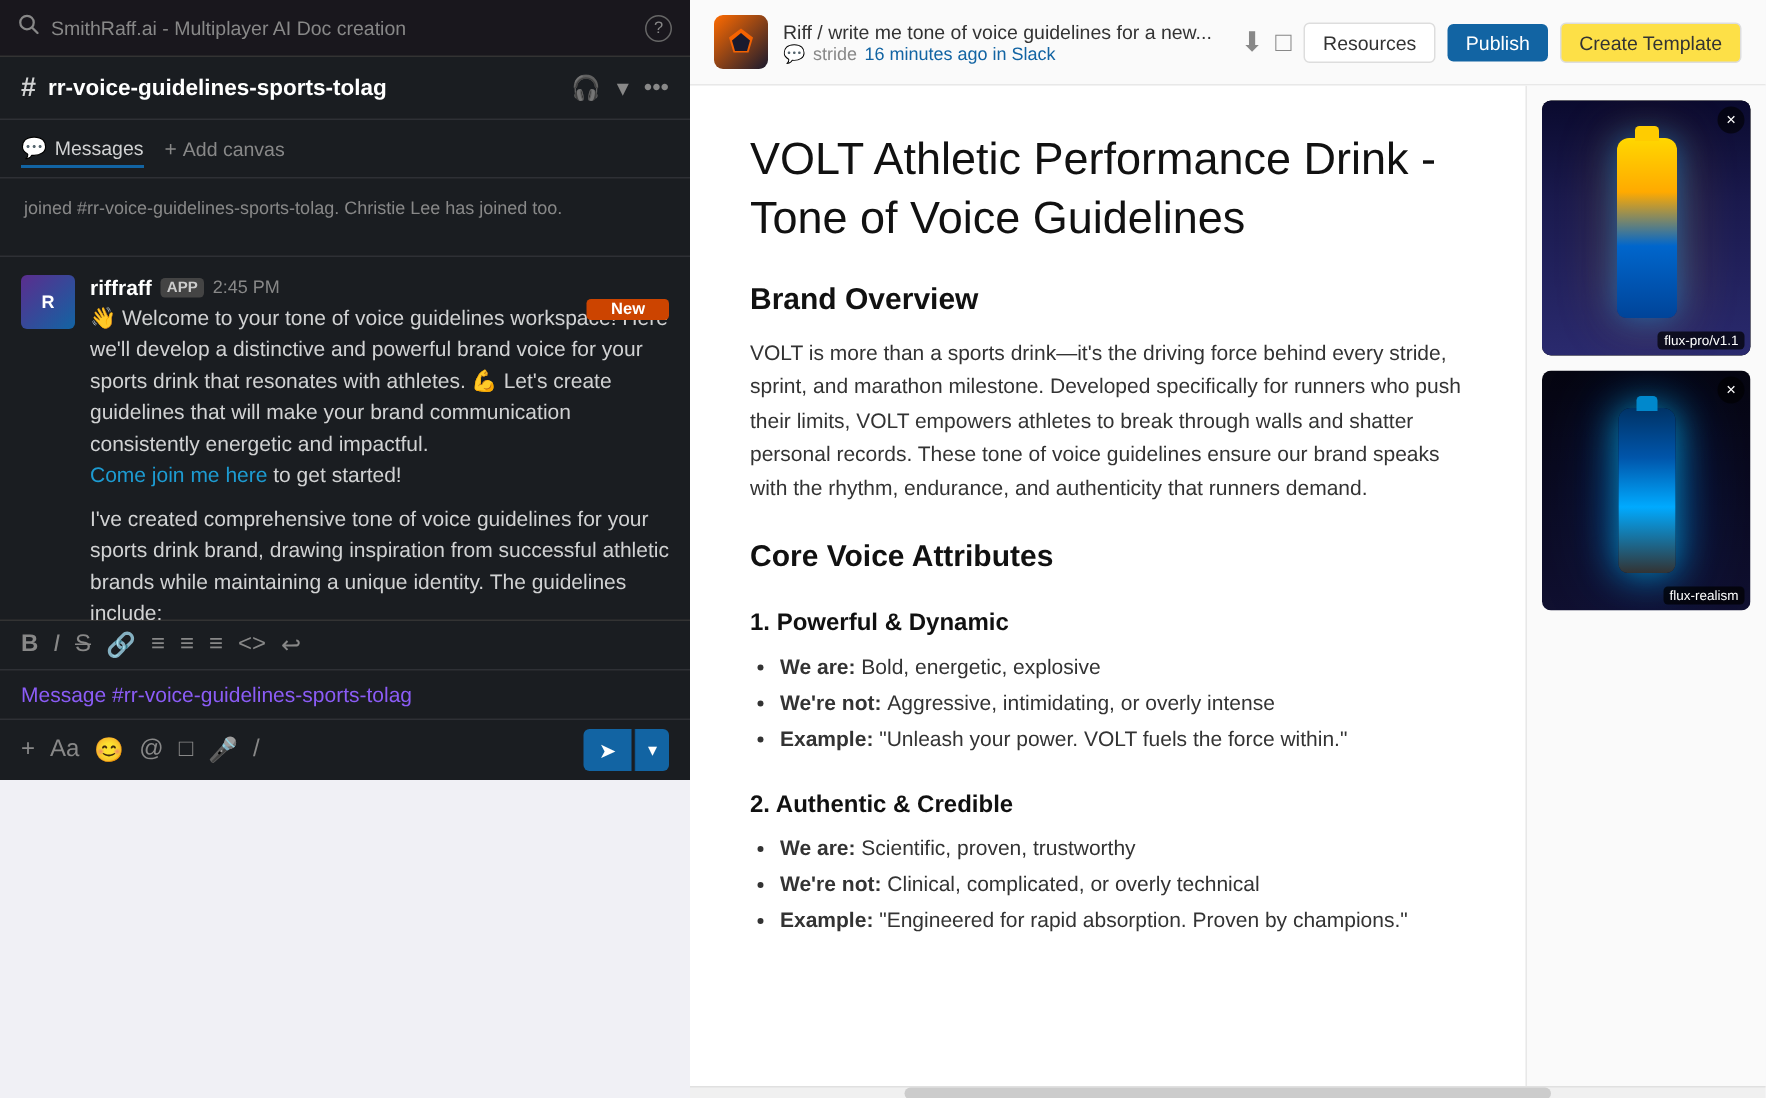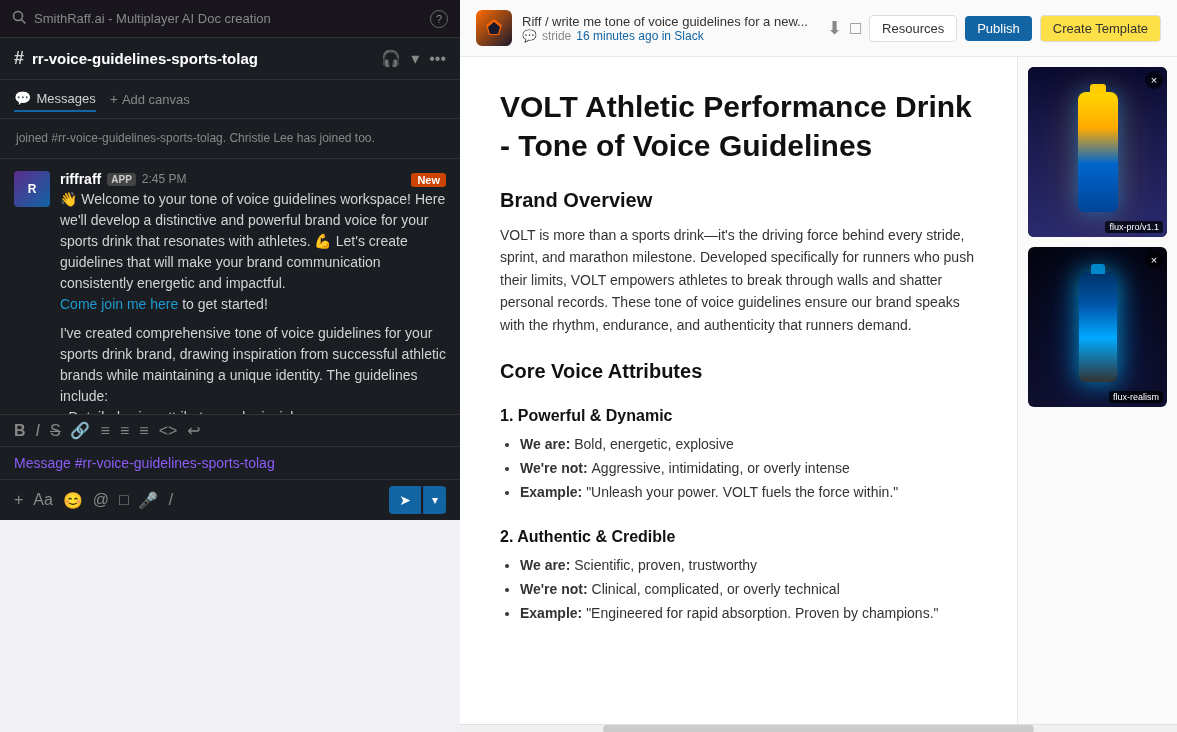--- a/index.html
+++ b/index.html
@@ -78,21 +78,21 @@
       flex: 1;
       overflow-y: auto;
       padding: 8px 0;
     }
     .messages-area::-webkit-scrollbar { width: 4px; }
     .messages-area::-webkit-scrollbar-thumb { background: #444; border-radius: 2px; }
 
     .join-notice {
       font-size: 12px;
       color: #888;
-      padding: 4px 16px 13px;
+      padding: 4px 16px 25px;
       border-bottom: 1px solid #2e3035;
       margin-bottom: 8px;
     }
 
     .date-divider {
       display: flex; align-items: center; justify-content: center;
       font-size: 12px; color: #888; padding: 8px 16px;
     }
     .date-pill {
       background: #222529;
@@ -131,24 +131,24 @@
     .app-badge {
       background: #444; color: #ccc; font-size: 10px;
       padding: 1px 4px; border-radius: 3px; font-weight: 600;
     }
     .msg-time { font-size: 12px; color: #888; }
     .msg-text { font-size: 14px; color: #d1d2d3; line-height: 1.5; }
     .msg-text a { color: #1d9bd1; text-decoration: none; }
 
     .new-badge {
       position: absolute;
-      right: 14px; top: 6px;
+      right: 14px; top: 20px;
       background: #cc4400;
       color: white; font-size: 11px; font-weight: 700;
-      padding: 1px 6px; border-radius: 3px;
+      padding: 1px 16px; border-radius: 3px;
     }
 
     .compose-toolbar {
       display: flex; align-items: center;
       padding: 6px 14px;
       gap: 10px;
       border-top: 1px solid #333;
     }
     .toolbar-icon { color: #888; font-size: 16px; cursor: pointer; }
 
@@ -242,21 +242,21 @@
     .doc-main {
       flex: 1;
       overflow-y: auto;
       padding: 30px 40px;
     }
     .doc-main::-webkit-scrollbar { width: 6px; }
     .doc-main::-webkit-scrollbar-thumb { background: #ccc; border-radius: 3px; }
 
     .doc-h1 {
       font-size: 30px;
-      font-weight: 700;
+      font-weight: 400;
       color: #111;
       line-height: 1.3;
       margin-bottom: 24px;
     }
     .doc-h2 {
       font-size: 20px;
       font-weight: 700;
       color: #111;
       margin-bottom: 12px;
     }

